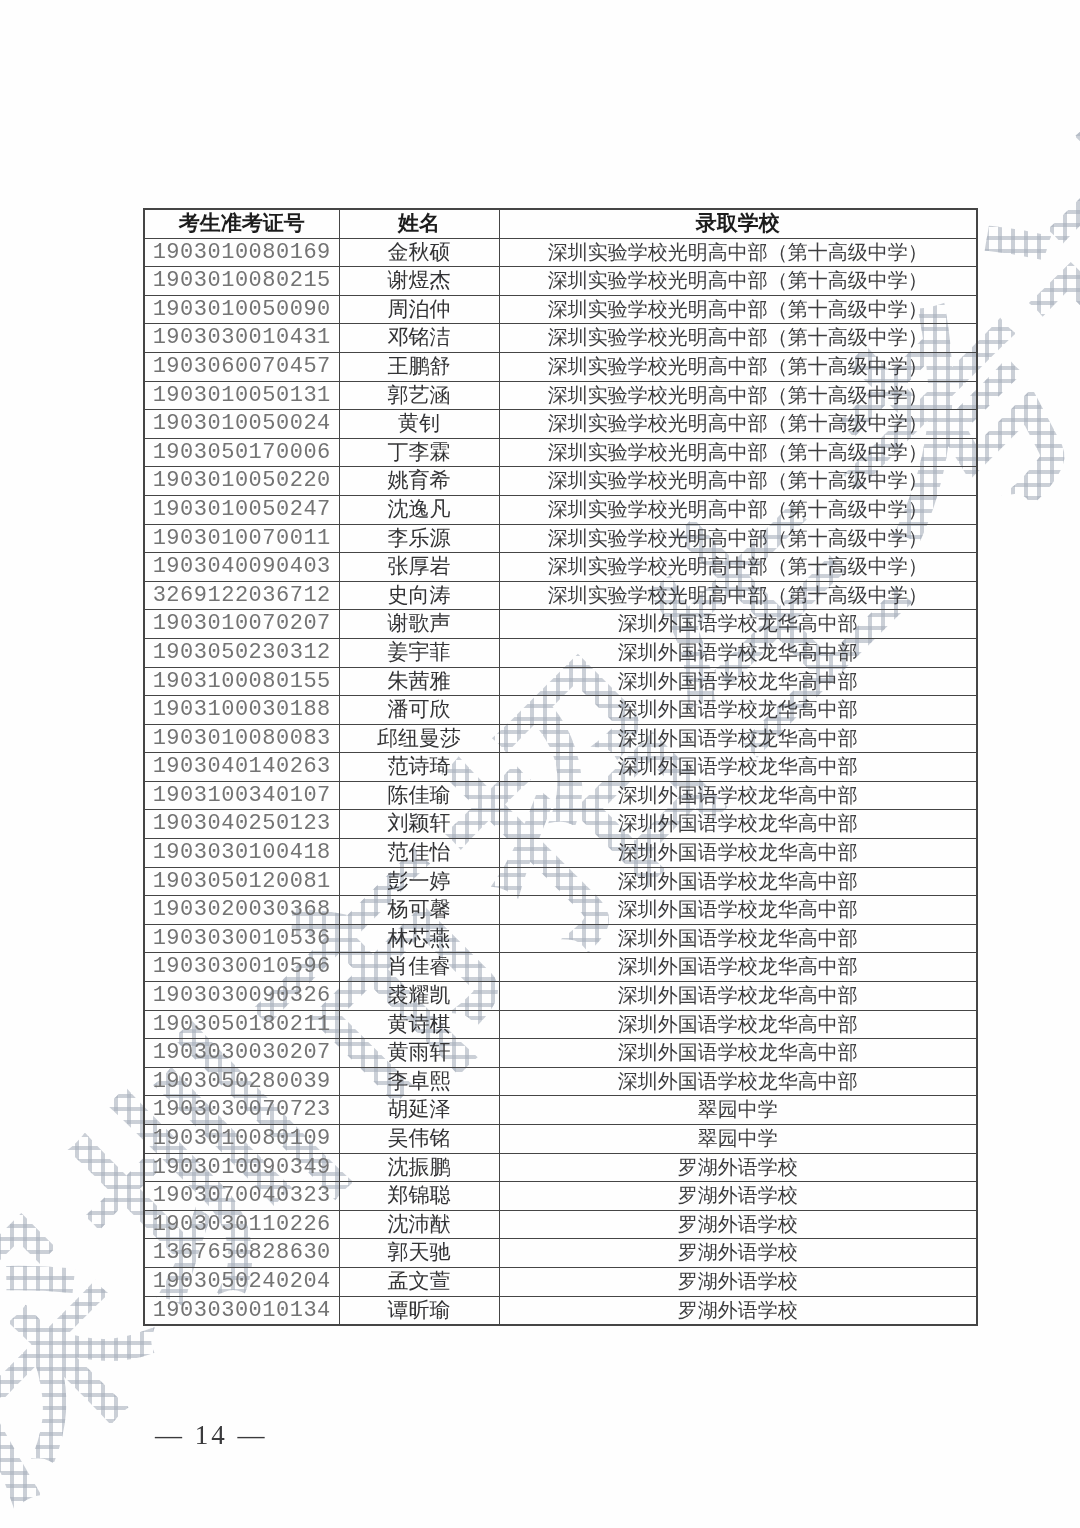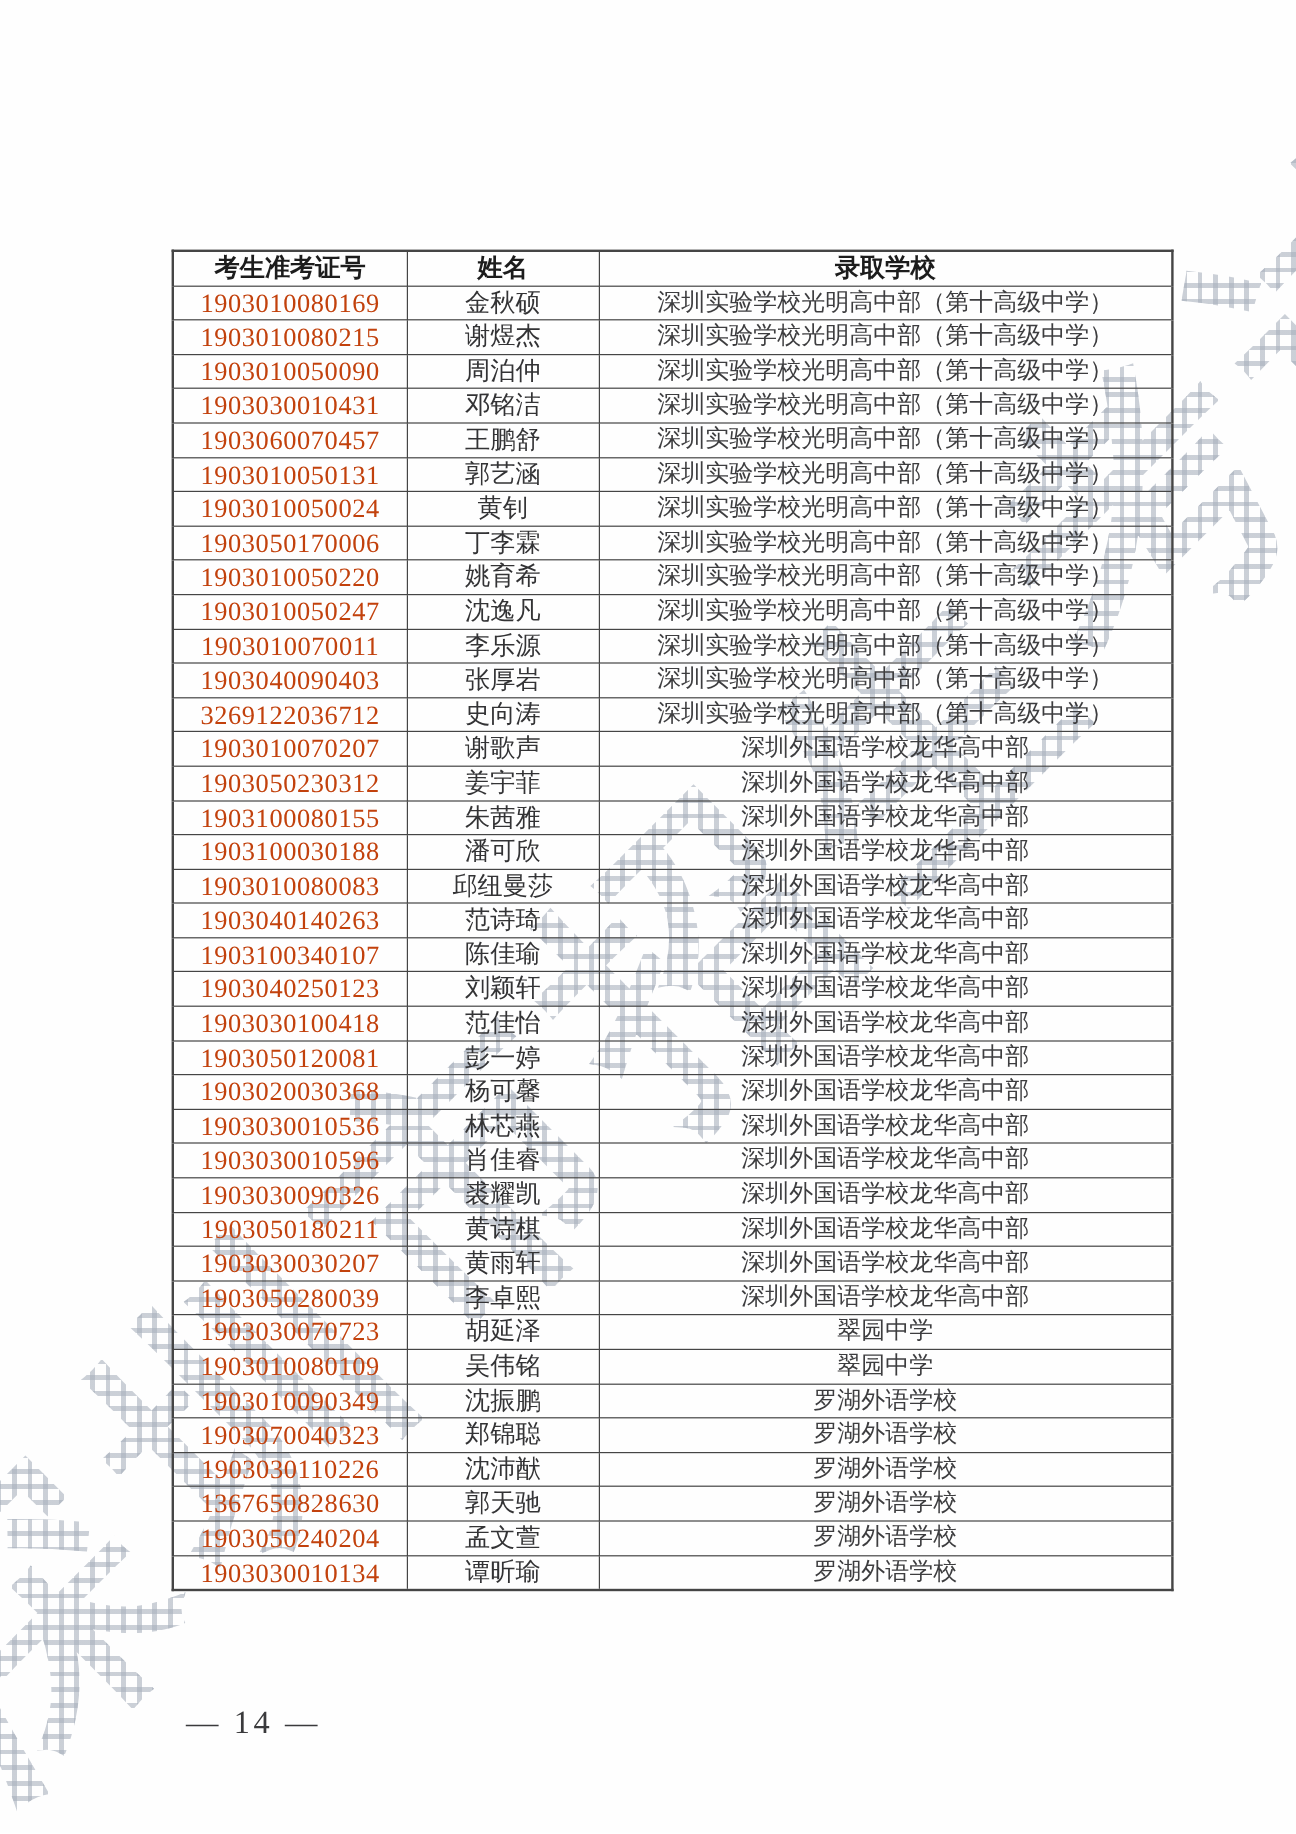--- a/index.html
+++ b/index.html
@@ -69,22 +69,23 @@
     border-top-width: 2px;
     font-size: 21px;
     font-weight: bold;
     color: #1c1c1c;
   }
   .admission-table th:first-child, .admission-table td:first-child { border-left-width: 2px; }
   .admission-table th:last-child,  .admission-table td:last-child  { border-right-width: 2px; }
   .admission-table tbody tr:last-child td { border-bottom-width: 2px; text-align: center; }
   td.cell-id {
     font-size: 22px;
-    color: #c2410c;
+    color: #737373;
     letter-spacing: 0.5px;
+    font-family: Liberation Mono, monospace;
   }
   td.cell-name {
     font-size: 21px;
     color: #333335;
   }
   td.cell-school {
     font-size: 20px;
     color: #3d3d3f;
   }
   .page-number {

